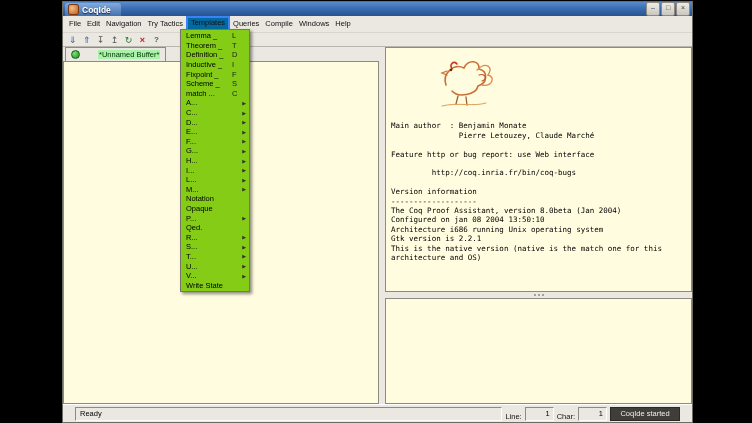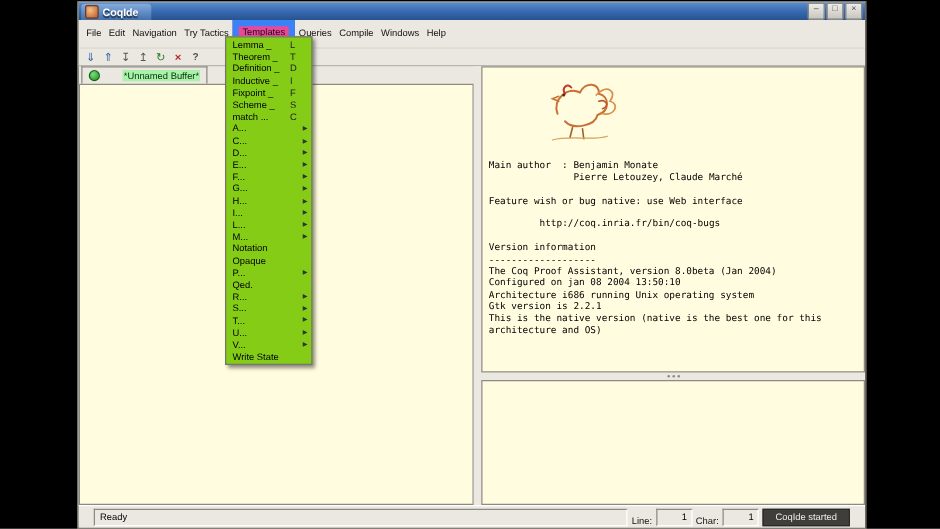--- a/index.html
+++ b/index.html
@@ -20,21 +20,21 @@
   .title-text{color:#fff;font-size:8.5px;font-weight:bold;text-shadow:0 1px 1px #123;white-space:nowrap}
   .title-spacer{flex:1}
   .win-btn{width:12px;height:12px;margin-left:1px;border-radius:2px;cursor:default;
            background:linear-gradient(180deg,#efece5,#c9c6bf);border:1px solid #8d8a84;
            font-size:7px;line-height:10px;text-align:center;color:#444}
 
   
   .menubar{flex:0 0 13px;background:#ebe8e1;display:flex;align-items:center;font-size:7.5px;
            color:#111;padding-left:3px;border-bottom:1px solid #d8d5ce}
   .menu-item{padding:0 3px;height:12px;line-height:12px;white-space:nowrap}
-  .menu-item.active{background:#ec4899;border:5px solid #3b82f6;line-height:10px}
+  .menu-item.active{background:#0369a1;border:2px solid #3b82f6;line-height:10px}
 
   
   .toolbar{flex:0 0 13px;background:#ebe8e1;display:flex;align-items:center;gap:3px;
            padding-left:4px;border-bottom:1px solid #b9b6af}
   .tool-btn{width:11px;height:12px;text-align:center;font-size:9px;line-height:12px}
   .tool-btn:nth-child(1){color:#2f5e9e}
   .tool-btn:nth-child(2){color:#2f5e9e}
   .tool-btn:nth-child(3){color:#555}
   .tool-btn:nth-child(4){color:#555}
   .tool-btn:nth-child(5){color:#2c7a2c}
@@ -164,41 +164,41 @@
 
             <div class="about-line"></div>
 
             <div class="about-line">Main author  : Benjamin Monate</div>
 
 
             <div class="about-line">               Pierre Letouzey, Claude Marché</div>
 
             <div class="about-line"></div>
 
-            <div class="about-line">Feature wish or bug native: use Web interface</div>
+            <div class="about-line">Feature http or bug report: use Web interface</div>
 
             <div class="about-line"></div>
 
             <div class="about-line">         http://coq.inria.fr/bin/coq-bugs</div>
 
             <div class="about-line"></div>
 
             <div class="about-line">Version information</div>
 
             <div class="about-line">-------------------</div>
 
             <div class="about-line">The Coq Proof Assistant, version 8.0beta (Jan 2004)</div>
 
             <div class="about-line">Configured on jan 08 2004 13:50:10</div>
 
             <div class="about-line">Architecture i686 running Unix operating system</div>
 
             <div class="about-line">Gtk version is 2.2.1</div>
 
-            <div class="about-line">This is the native version (native is the best one for this architecture and OS)</div>
+            <div class="about-line">This is the native version (native is the match one for this architecture and OS)</div>
 
         </div>
       </div>
       <div class="hsplit">
           <i></i>
           <i></i>
           <i></i>
         </div>
       <div class="pane-bottom"></div>
     </div>

